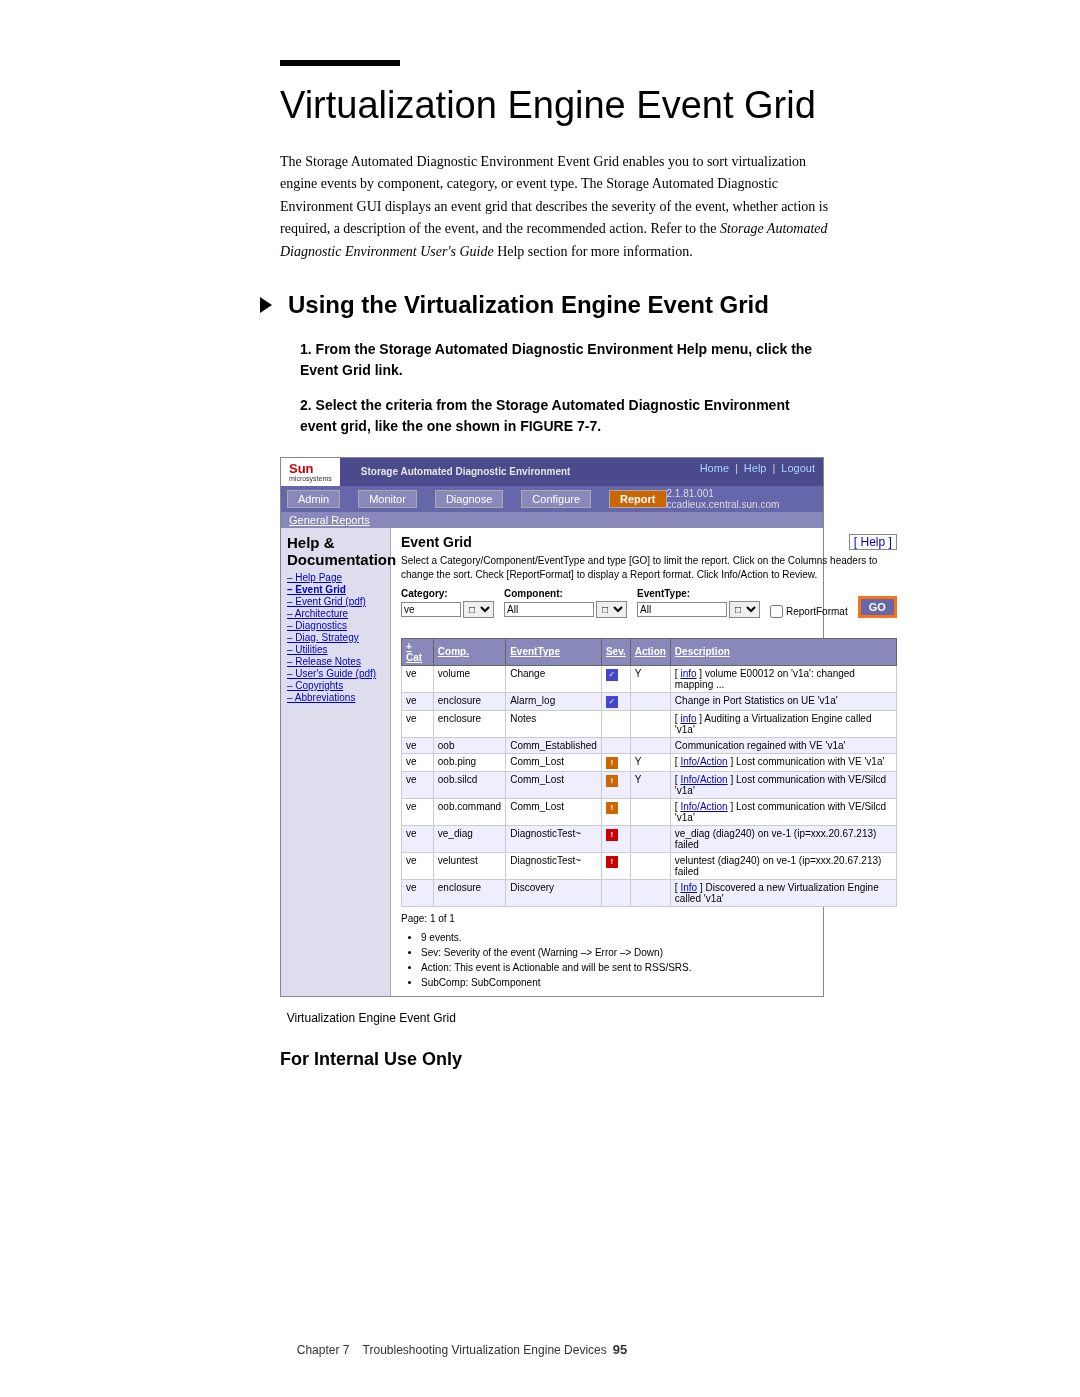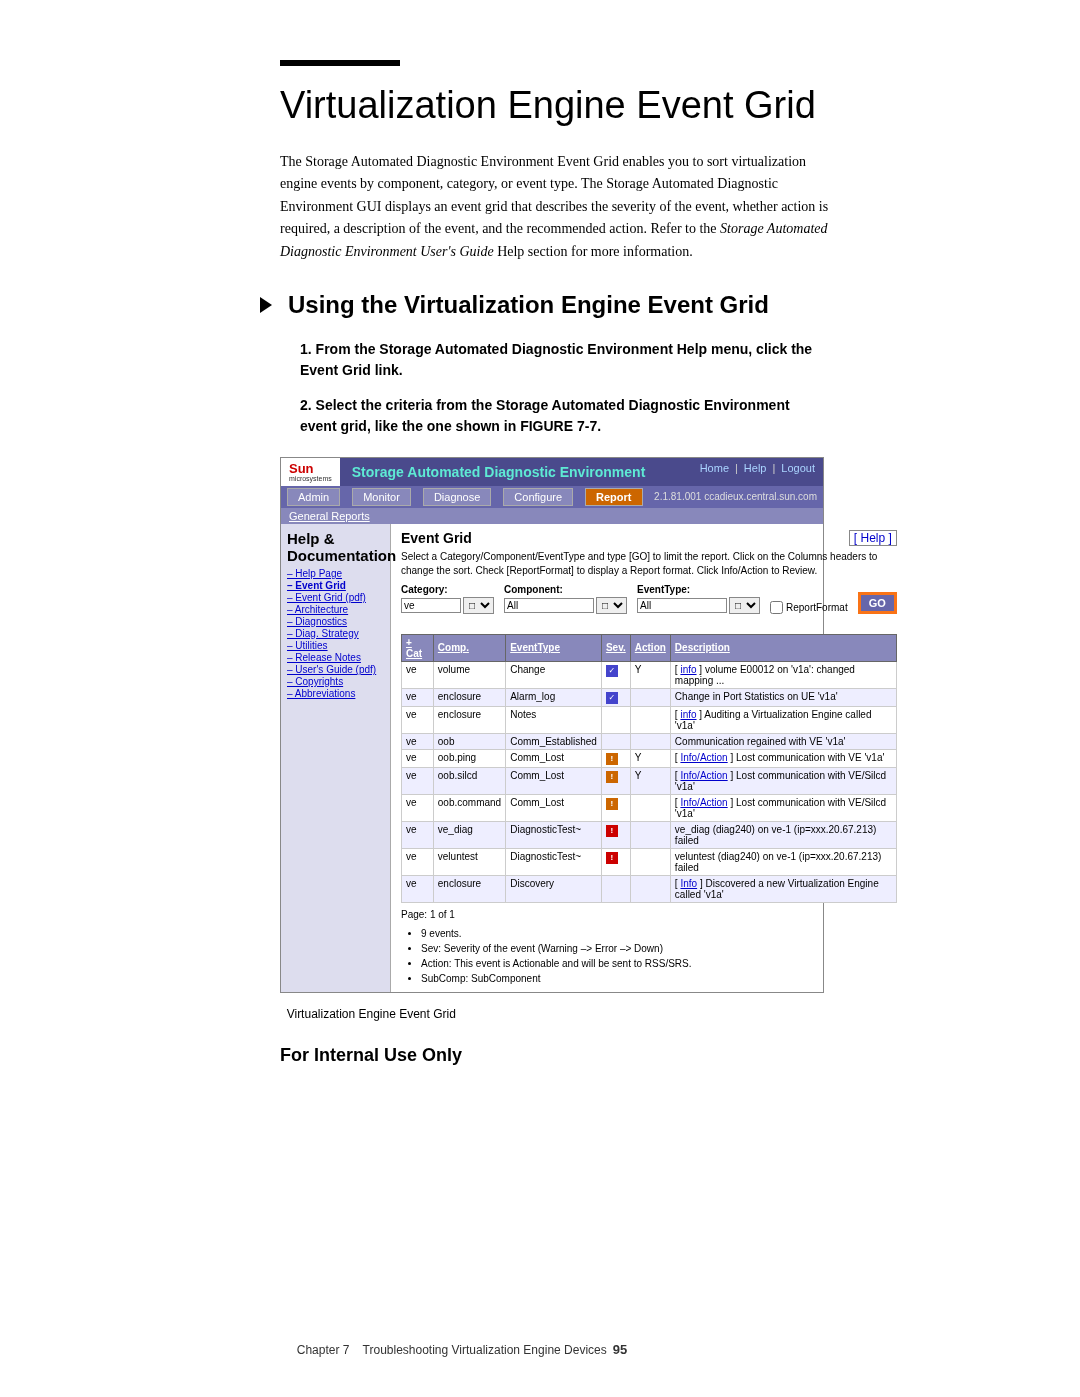--- a/index.html
+++ b/index.html
@@ -122,24 +122,24 @@
       font-family: Arial, sans-serif;
       line-height: 1;
     }
     .sun-micro {
       font-size: 7px;
       color: #333;
       display: block;
     }
     .sun-app-title {
       flex: 1;
-      padding: 4px 12px;
-      font-size: 14px;
-      font-weight: bold;
-      color: #5eead4;
+      padding: 4px 21px;
+      font-size: 10px;
+      font-weight: bold;
+      color: #e5e5e5;
       display: flex;
       align-items: center;
     }
     .sun-links {
       padding: 4px 8px;
       font-size: 11px;
       color: #ccc;
       display: flex;
       align-items: flex-start;
       gap: 6px;
@@ -153,21 +153,21 @@
     
     .nav-bar {
       background: #6666aa;
       display: flex;
       align-items: center;
       padding: 2px 6px;
       justify-content: space-between;
     }
     .nav-tabs {
       display: flex;
-      gap: 12px;
+      gap: 18px;
     }
     .nav-tab {
       background: #8888bb;
       color: #fff;
       padding: 2px 10px;
       font-size: 11px;
       border: 1px solid #aaa;
       cursor: pointer;
     }
     .nav-tab.active {

